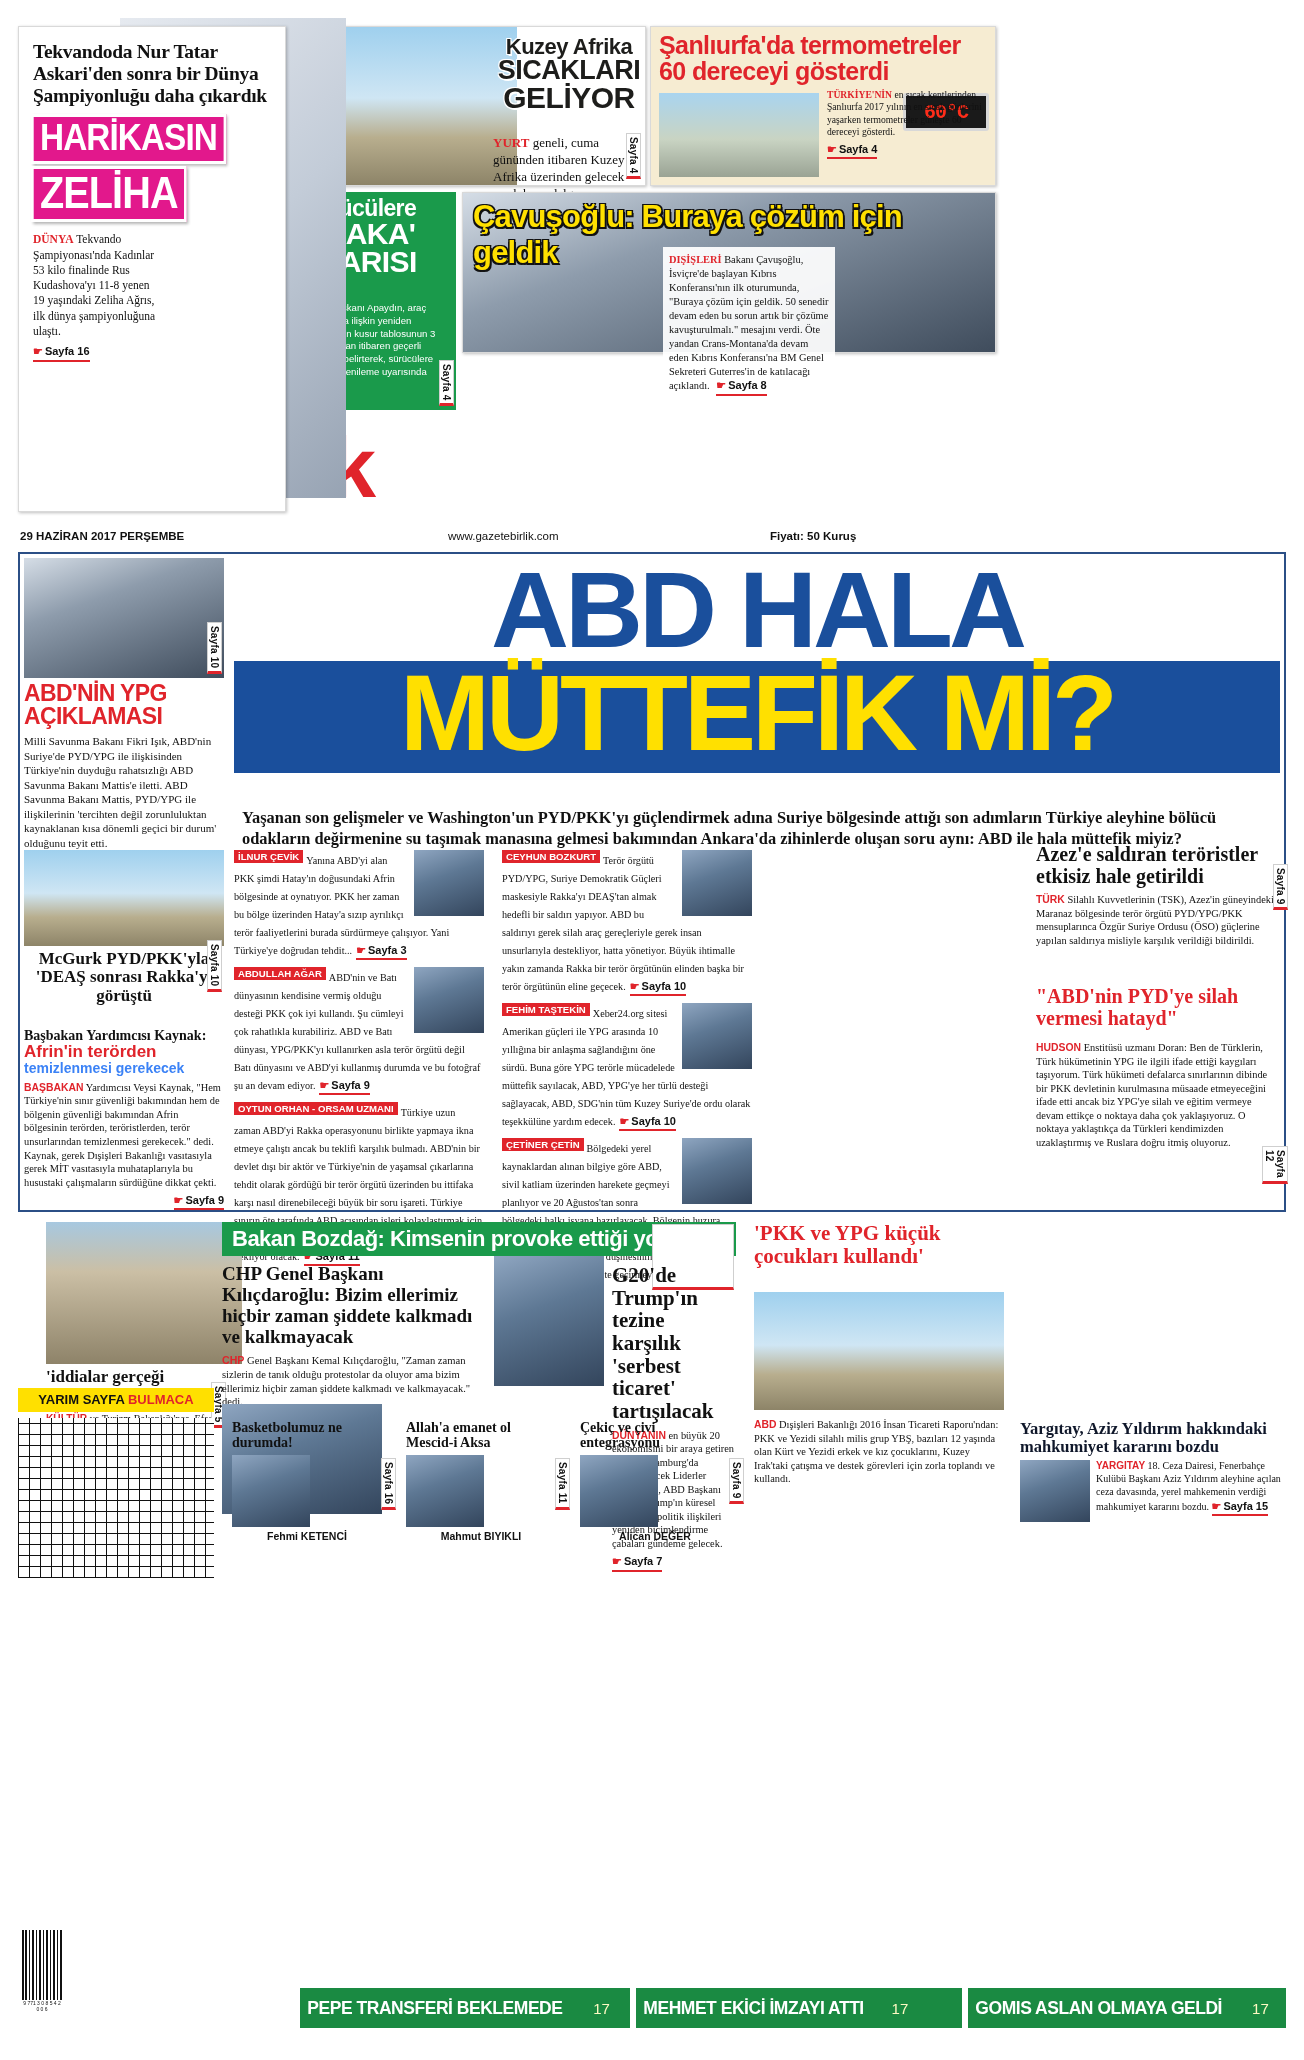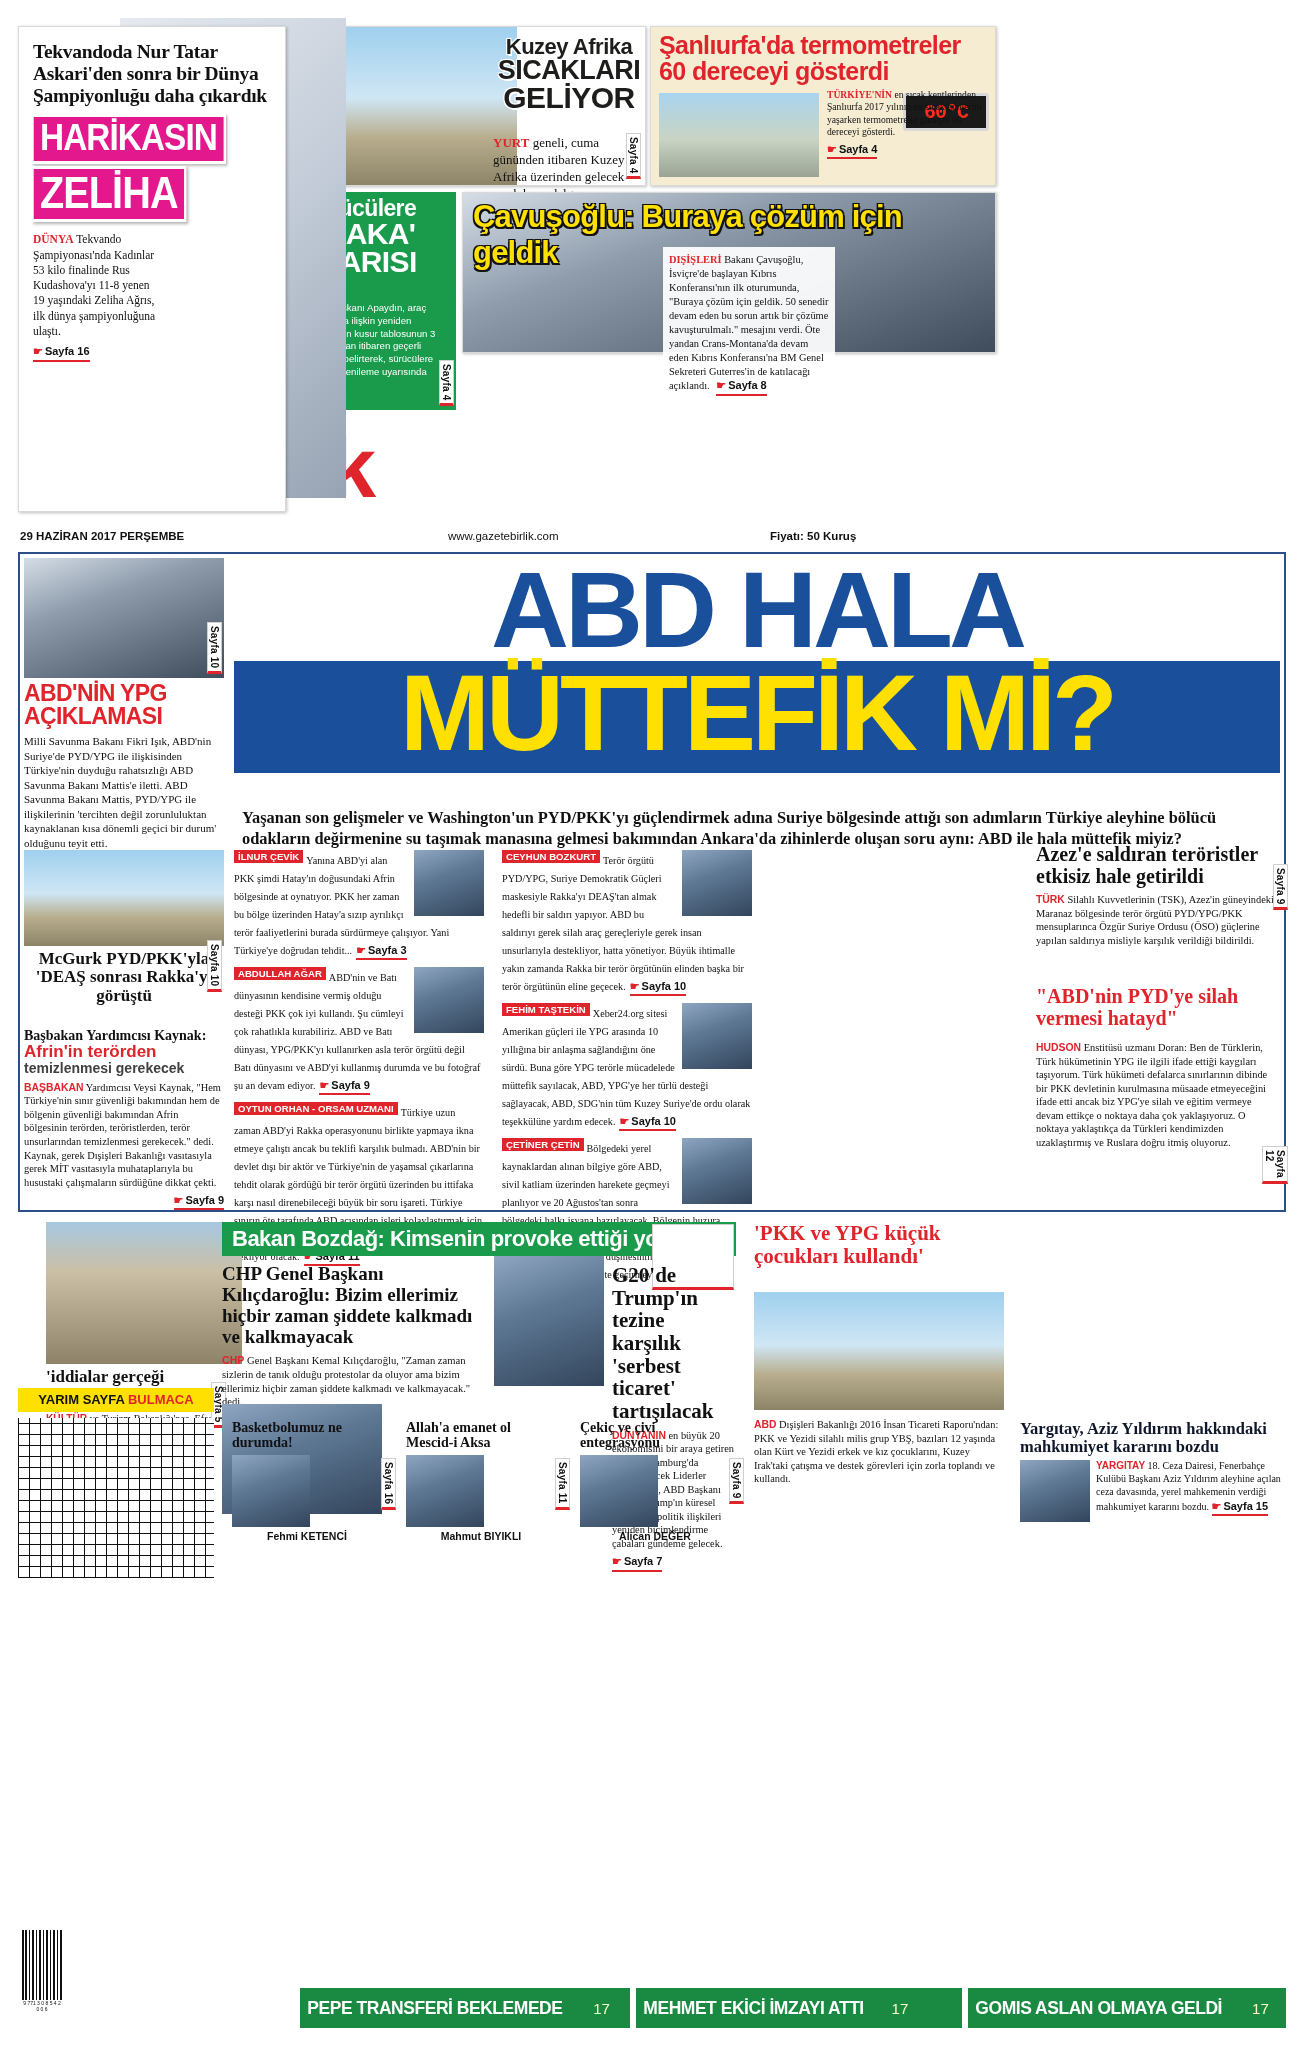--- a/index.html
+++ b/index.html
@@ -193,21 +193,21 @@
   }
 
   
   #mcgurk { position:absolute; left:4px; top:296px; width:200px; }
   #mcgurk-photo{ width:200px; height:96px; }
   #mcgurk-t{ margin-top:4px; font-family:"Liberation Serif", serif; font-weight:bold;
     font-size:17px; line-height:1.08; text-align:center; }
   #basbakan { position:absolute; left:4px; top:474px; width:200px; }
   #basbakan .t1{ font-family:"Liberation Serif", serif; font-weight:bold; font-size:14px; line-height:1.1;}
   #basbakan .t2{ color:#e0242b; font-family:"Liberation Sans", sans-serif; font-weight:bold; font-size:17px; line-height:1.05;}
-  #basbakan .t3{ color:#404040; font-family:"Liberation Sans", sans-serif; font-weight:bold; font-size:14px; line-height:1.05;}
+  #basbakan .t3{ color:#3b82f6; font-family:"Liberation Sans", sans-serif; font-weight:bold; font-size:14px; line-height:1.05;}
   #basbakan .body{ margin-top:5px; font-size:10.4px; line-height:1.3; }
 
   
   .qcol { position:absolute; width:250px; }
   .qitem { position:relative; margin-bottom:7px; }
   .qitem .hd{
     display:inline-block; background:#e0242b; color:#fff;
     font-family:"Liberation Sans", sans-serif; font-weight:bold; font-size:9.6px;
     padding:1px 4px; margin-right:3px; vertical-align:top;
   }

